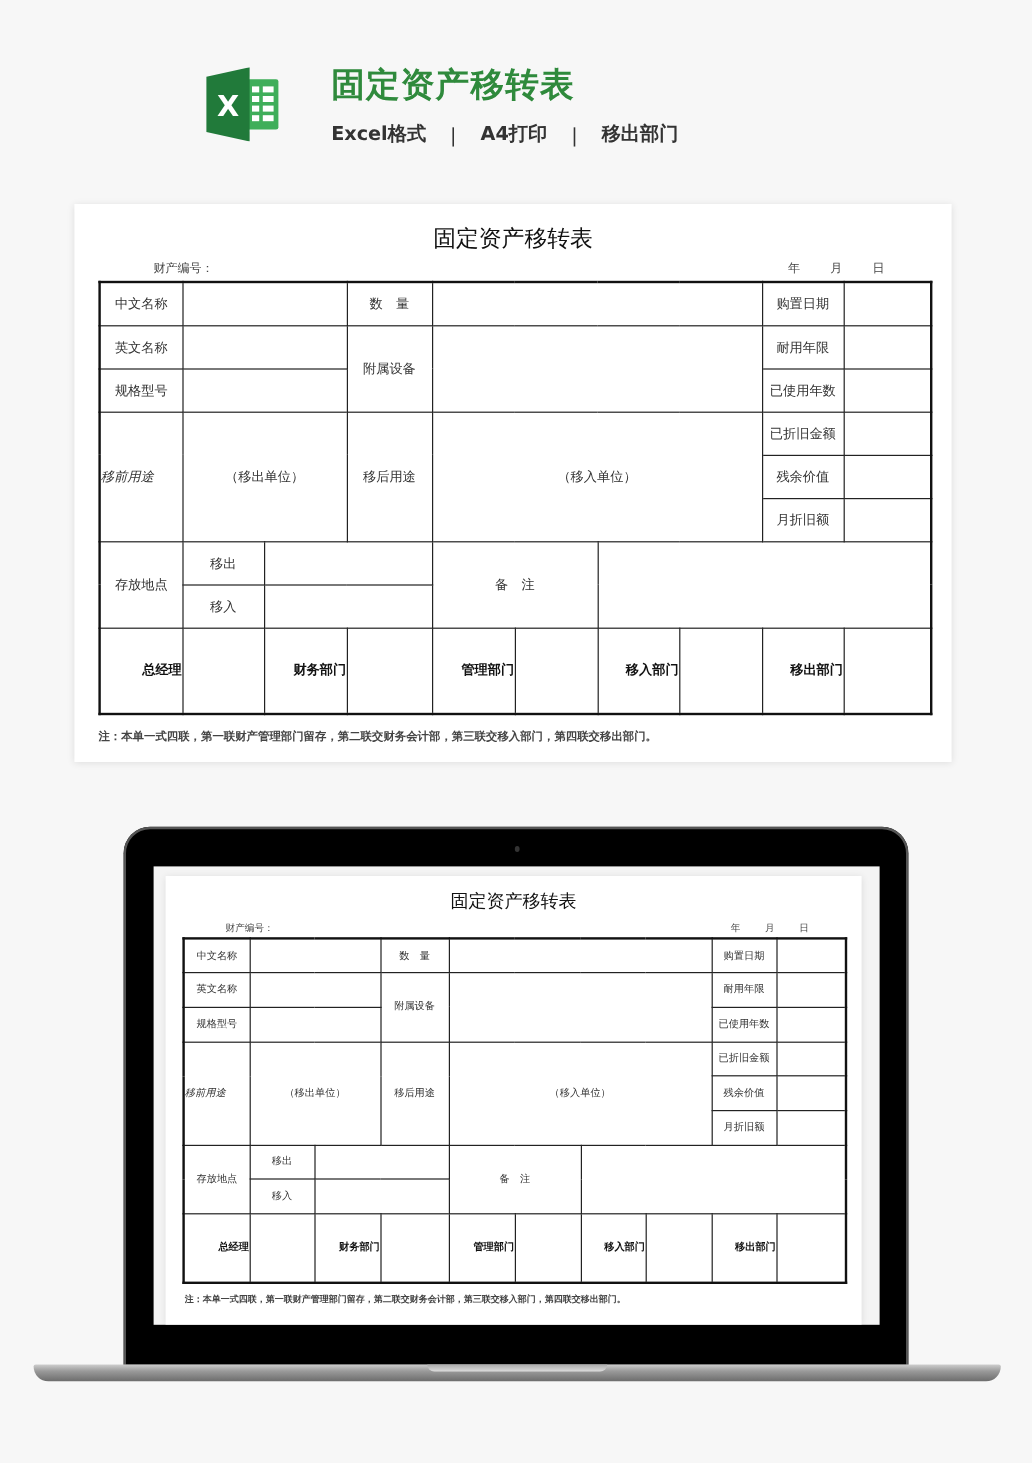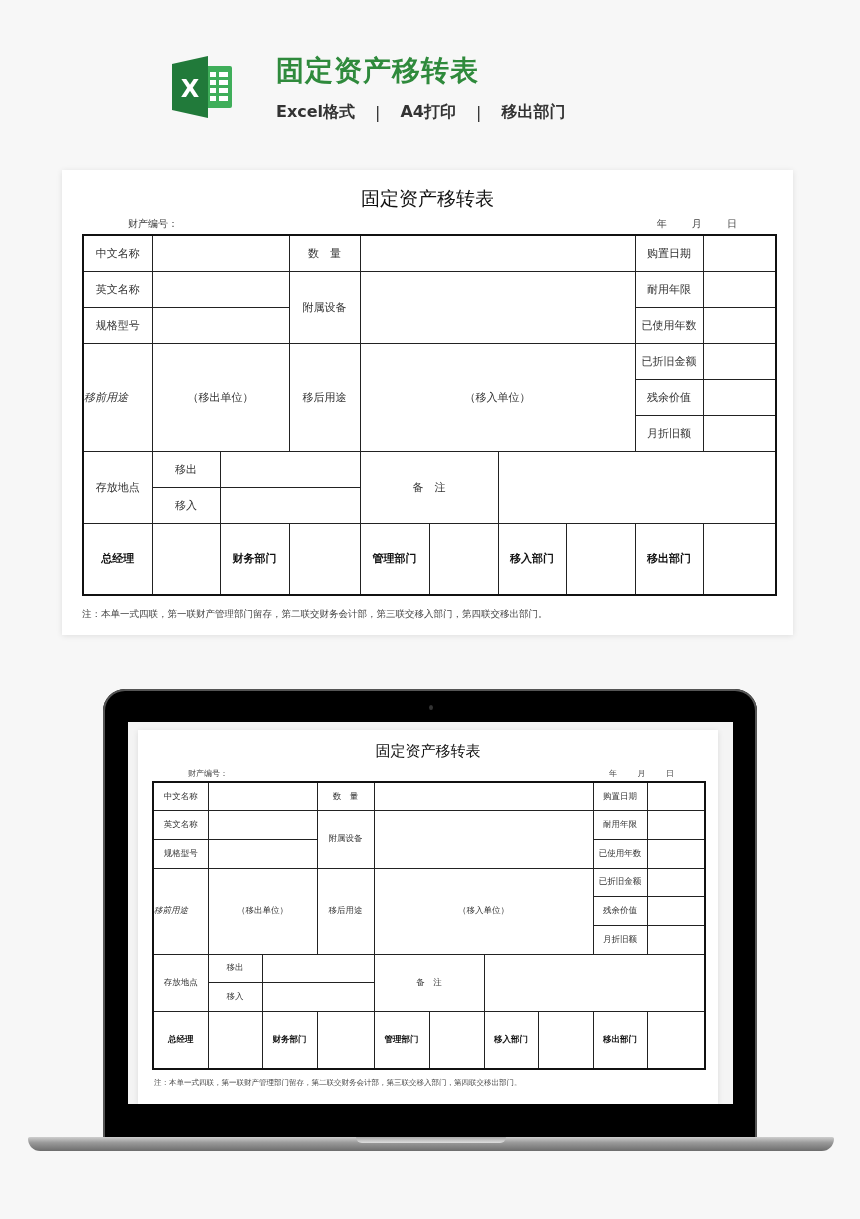--- a/index.html
+++ b/index.html
@@ -31,23 +31,23 @@
   .doc-title { position:absolute; left:0; right:0; text-align:center; color:#111; }
   .doc-meta { position:absolute; color:#444; }
   .form-table {
     position:absolute; border-collapse:collapse; table-layout:fixed;
     border:2px solid #111;
   }
   .form-table td {
     border:1px solid #222; text-align:center; vertical-align:middle;
     padding:0; color:#333; overflow:hidden; white-space:nowrap;
   }
-  .form-table td.bold { font-weight:bold; font-family:Liberation Sans, sans-serif; color:#111; }
+  .form-table td.bold { font-weight:bold; font-family:Liberation Sans, sans-serif; color:#111;text-align:right; }
   .form-table td.left { text-align:left;font-style:italic; }
-  .note { position:absolute; color:#444; white-space:nowrap; }
+  .note { position:absolute; color:#444; white-space:nowrap;font-weight:bold; }
 
   
   #doc1 { left:62px; top:170px; width:731px; height:465px; }
   #doc1 .doc-title { top:16px; font-size:19px; }
   #doc1 .meta-left { left:66px; top:47px; font-size:10px; }
   #doc1 .meta-right { right:56px; top:47px; font-size:10px; letter-spacing:0; }
   #doc1 .meta-right span { margin-left:22px; }
   #doc1 .form-table { left:20px; top:64px; width:694px; font-size:11px; }
   #doc1 .form-table tr { height:36px; }
   #doc1 .form-table tr.tall { height:72px; }

